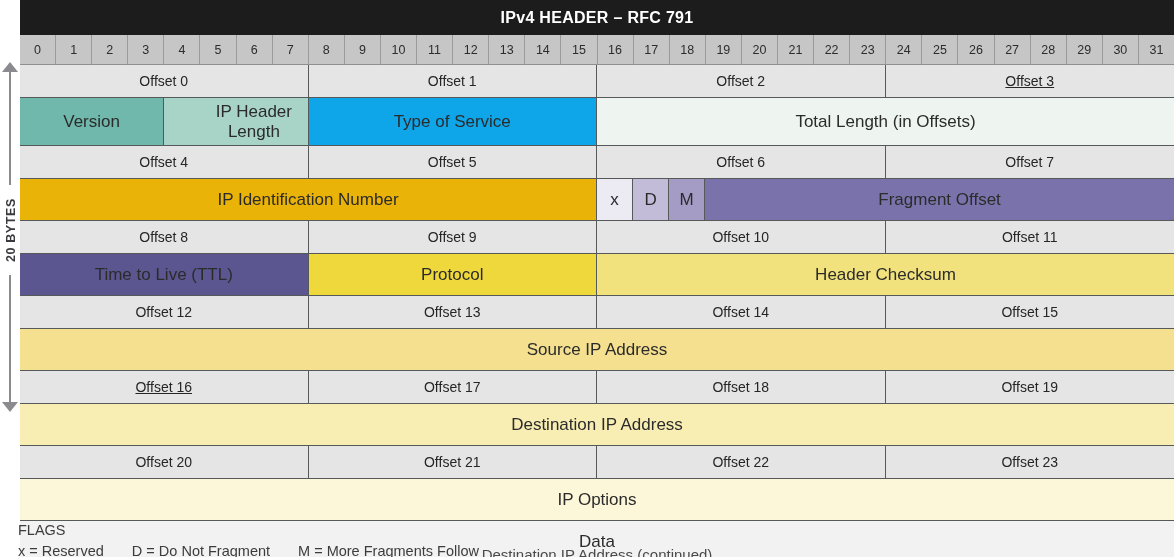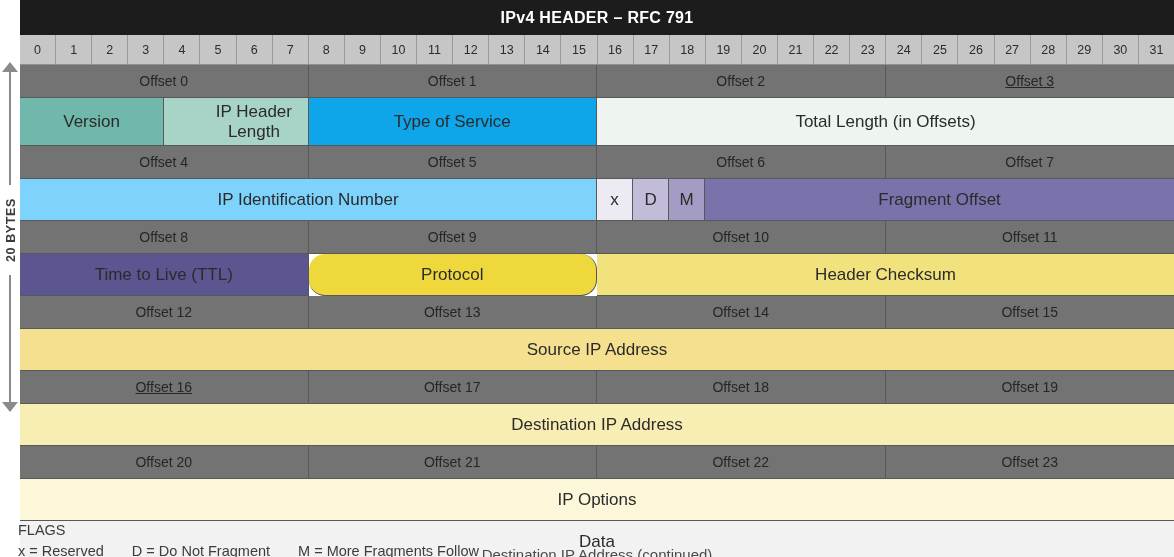--- a/index.html
+++ b/index.html
@@ -57,21 +57,21 @@
     display:flex;align-items:center;justify-content:center;
     text-align:center;
     border-right:1px solid #55595a;
     border-bottom:1px solid #55595a;
     font-size:17px;line-height:1.15;
     padding:2px 4px;
   }
   .cell:last-child{border-right:none;}
 
   .offsetrow .cell{
-    height:33px;background:#737373;color:#262626;font-size:14px;
+    height:33px;background:#e5e5e5;color:#262626;font-size:14px;
   }
 
   .fieldrow .cell{height:42px;}
   .fieldrow.tall .cell{height:48px;}
 
   
   #ghost-row{
     position:absolute;left:20px;top:533px;width:1154px;height:24px;
     overflow:hidden;
   }
@@ -153,35 +153,35 @@
         <div class="cell" style="width: 25%; flex: 0 0 25%; background: #0ea5e9;">Type of Service</div>
         <div class="cell" style="width: 50%; flex: 0 0 50%; background: rgb(238, 245, 240);">Total Length (in Offsets)</div>
       </div>
       <div class="row offsetrow">
         <div class="cell" style="width: 25%; flex: 0 0 25%; text-align: right;">Offset 4</div>
         <div class="cell" style="width: 25%; flex: 0 0 25%;">Offset 5</div>
         <div class="cell" style="width: 25%; flex: 0 0 25%;">Offset 6</div>
         <div class="cell" style="width: 25%; flex: 0 0 25%;">Offset 7</div>
       </div>
       <div class="row fieldrow">
-        <div class="cell" style="width: 50%; flex: 0 0 50%; background: #7dd3fc;">IP Identification Number</div>
+        <div class="cell" style="width: 50%; flex: 0 0 50%; background: #eab308;">IP Identification Number</div>
         <div class="cell" style="width: 3.125%; flex: 0 0 3.125%; background: rgb(236, 234, 243);">x</div>
         <div class="cell" style="width: 3.125%; flex: 0 0 3.125%; background: rgb(194, 188, 216);">D</div>
         <div class="cell" style="width: 3.125%; flex: 0 0 3.125%; background: rgb(164, 156, 196);">M</div>
         <div class="cell" style="width: 40.625%; flex: 0 0 40.625%; background: rgb(122, 115, 171);">Fragment Offset</div>
       </div>
       <div class="row offsetrow">
         <div class="cell" style="width: 25%; flex: 0 0 25%;">Offset 8</div>
         <div class="cell" style="width: 25%; flex: 0 0 25%;">Offset 9</div>
         <div class="cell" style="width: 25%; flex: 0 0 25%;">Offset 10</div>
         <div class="cell" style="width: 25%; flex: 0 0 25%;">Offset 11</div>
       </div>
       <div class="row fieldrow">
         <div class="cell" style="width: 25%; flex: 0 0 25%; background: rgb(91, 85, 144);">Time to Live (TTL)</div>
-        <div class="cell" style="width: 25%; flex: 0 0 25%; background: rgb(239, 216, 59); border-radius: 16px;">Protocol</div>
+        <div class="cell" style="width: 25%; flex: 0 0 25%; background: rgb(239, 216, 59);">Protocol</div>
         <div class="cell" style="width: 50%; flex: 0 0 50%; background: rgb(242, 226, 126);">Header Checksum</div>
       </div>
       <div class="row offsetrow">
         <div class="cell" style="width: 25%; flex: 0 0 25%;">Offset 12</div>
         <div class="cell" style="width: 25%; flex: 0 0 25%;">Offset 13</div>
         <div class="cell" style="width: 25%; flex: 0 0 25%;">Offset 14</div>
         <div class="cell" style="width: 25%; flex: 0 0 25%;">Offset 15</div>
       </div>
       <div class="row fieldrow">
         <div class="cell" style="width: 100%; flex: 0 0 100%; background: rgb(244, 224, 143);">Source IP Address</div>

